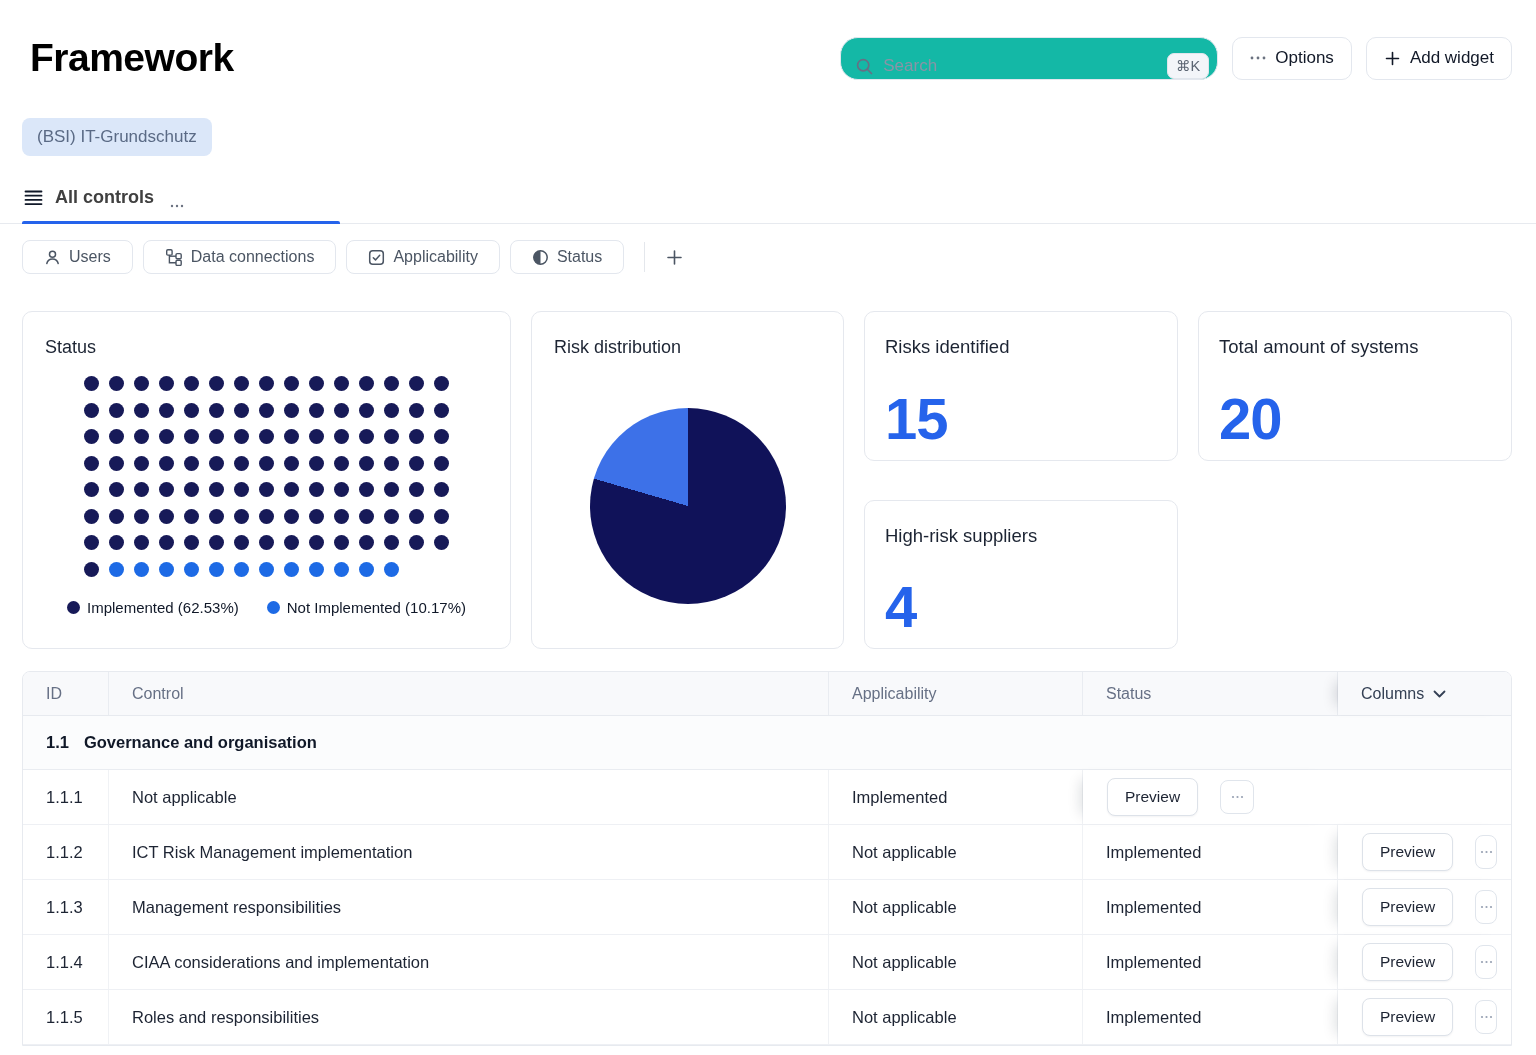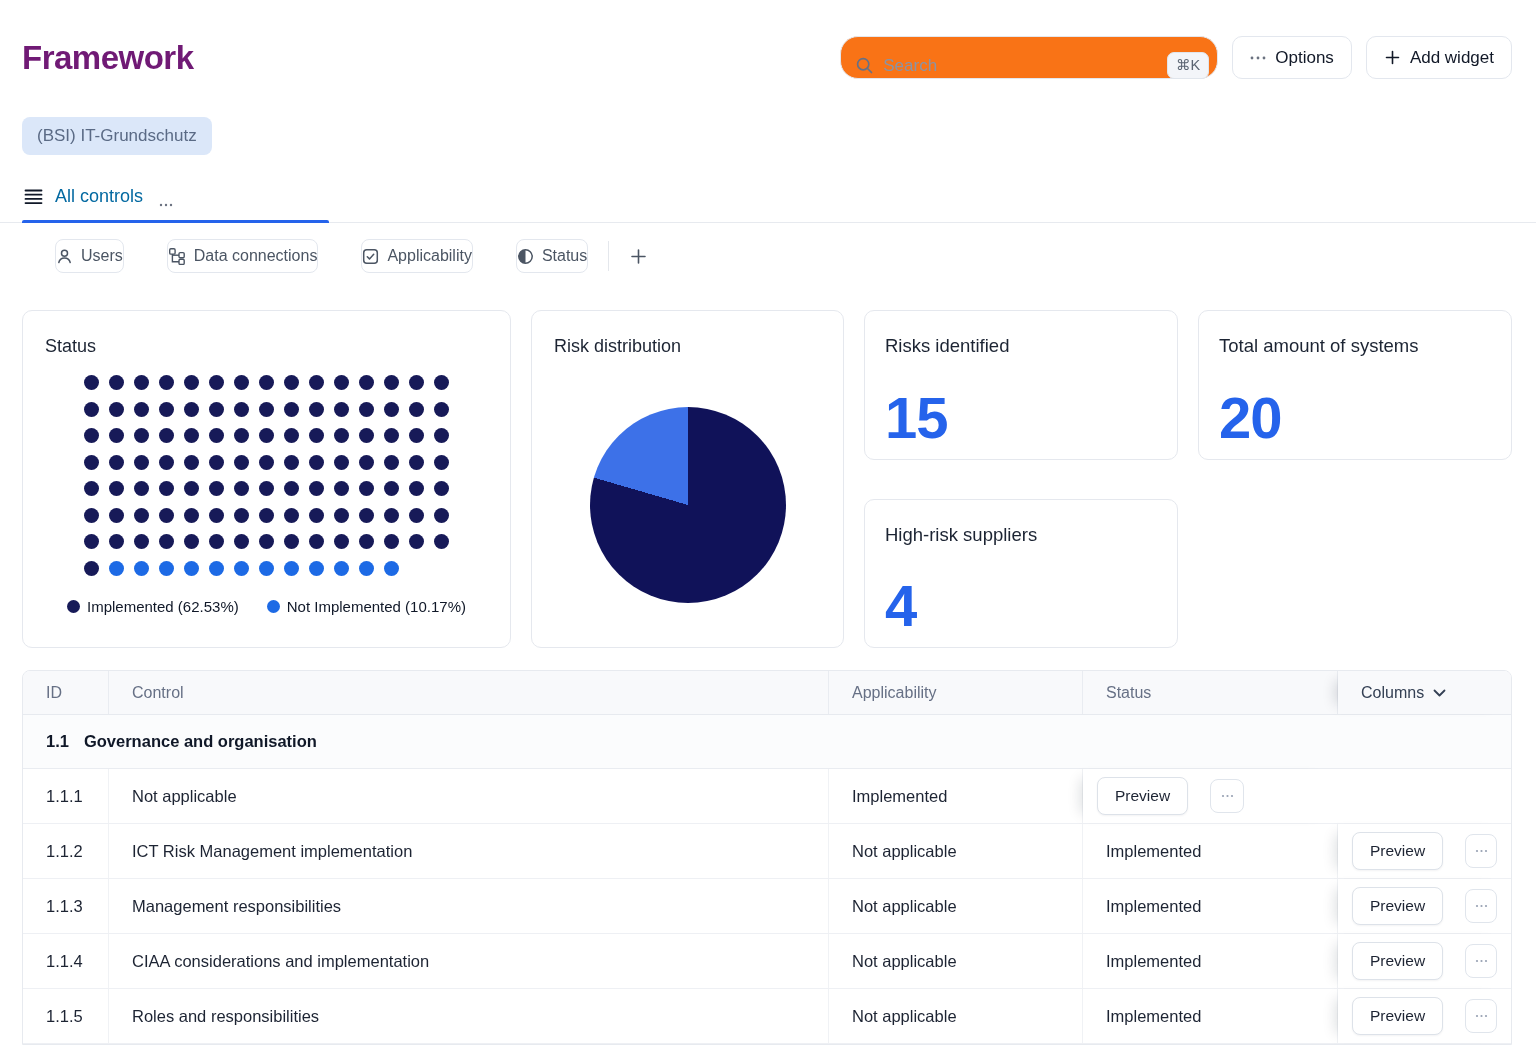--- a/index.html
+++ b/index.html
@@ -2,51 +2,51 @@
 <html><head>
 <meta charset="utf-8">
 <style>
   * { box-sizing: border-box; margin: 0; padding: 0; }
   html, body { width: 1536px; height: 1055px; overflow: hidden; background: #ffffff; }
   body { font-family: "Liberation Sans", "DejaVu Sans", sans-serif; color: #1d2433; }
   .page { width: 1536px; height: 1055px; padding: 36px 24px 0 22px; overflow: hidden; position: relative; }
 
   
   .topbar { display: flex; justify-content: space-between; align-items: center; }
-  .page-title { font-size: 33px; font-weight: 700; letter-spacing: -0.5px; color: #701a75; }
+  .page-title { font-size: 39px; font-weight: 700; letter-spacing: -0.5px; color: #000000; margin-left: 8px; }
   .topbar-right { display: flex; gap: 14px; align-items: center; }
-  .search { width: 378px; height: 43px; border: 1px solid #e3e7ee; background: #f97316; border-radius: 18px;
+  .search { width: 378px; height: 43px; border: 1px solid #e3e7ee; background: #14b8a6; border-radius: 18px;
             display: flex; align-items: center; padding: 16px 8px 0 14px; gap: 9px; }
   .search input { border: 0; outline: 0; background: transparent; flex: 1; font-size: 17px; color: #1d2433;
                   font-family: inherit; }
   .search input::placeholder { color: #8a94a6; }
   .kbd { border: 1px solid #e0e5ec; background: #f3f5f9; color: #5b6472; border-radius: 7px;
          font-size: 14.5px; padding: 5px 8px; line-height: 1; }
   .btn { display: flex; align-items: center; gap: 9px; height: 43px; padding: 0 17px;
          background: #fff; border: 1px solid #e3e7ee; border-radius: 10px; font-size: 17px; color: #111827;
          font-family: inherit; cursor: pointer; font-weight: 500; }
 
   
   .chip { display: inline-flex; align-items: center; margin-top: 38px; height: 38px; padding: 15px 15px;
           background: #dbe7f9; border-radius: 8px; color: #5a6a85; font-size: 17px; cursor: pointer; }
 
   
   .tabbar { margin: 31px -24px 0 -22px; padding: 0 24px 0 22px; border-bottom: 1px solid #e7eaef;
             display: flex; align-items: flex-end; }
   .tab { display: flex; align-items: center; gap: 12px; padding: 0 2px 15px 2px; position: relative; cursor: pointer; }
   .tab.active::after { content: ""; position: absolute; left: 0; right: -184px; bottom: -1px; height: 3px;
                        background: #2563eb; border-radius: 2px 2px 0 0; }
-  .tab-label { font-size: 18px; font-weight: 400; color: #0369a1; }
+  .tab-label { font-size: 18px; font-weight: 700; color: #404040; }
   .tab-more { border: 0; background: transparent; padding: 0 0 15px 14px; cursor: pointer; display: flex; }
 
   
   .filterbar { margin-top: 16px; display: flex; align-items: center; gap: 10px; }
-  .fchip { display: flex; align-items: center; gap: 8px; height: 34px; padding: 0 0;
+  .fchip { display: flex; align-items: center; gap: 8px; height: 34px; padding: 0 21px;
            border: 1px solid #e3e7ee; border-radius: 8px; background: #fff; color: #4b5563;
-           font-size: 16px; font-family: inherit; cursor: pointer; margin-left: 33px; }
+           font-size: 16px; font-family: inherit; cursor: pointer; }
   .fdivider { width: 1px; height: 30px; background: #e4e7ec; margin: 0 6px 0 10px; }
   .fadd { border: 0; background: transparent; cursor: pointer; display: flex; padding: 4px; }
 
   
   .cards { margin-top: 37px; display: flex; gap: 20px; height: 338px; }
   .card { background: #fff; border: 1px solid #e5e8ee; border-radius: 10px; }
   .card-title { font-size: 18px; font-weight: 500; color: #1c2433; }
   .card-status { width: 489px; padding: 25px 22px 0 22px; }
   .dotgrid { display: grid; justify-content: center; margin-top: 18px; }
   .dot { width: 15px; height: 15px; border-radius: 50%; }
@@ -69,21 +69,21 @@
   .th { font-size: 16px; color: #667085; font-weight: 400; border-right: 1px solid #e9ecf1; }
   .th:last-child { border-right: 0; }
   .th-actions { justify-content: flex-start; gap: 8px; cursor: pointer;
                 box-shadow: -12px 0 14px -10px rgba(16,24,40,.18); background: #f8f9fb; color: #344054; }
   .section-row { height: 54px; display: flex; align-items: center; gap: 15px; padding-left: 23px;
                  background: #fbfcfd; border-bottom: 1px solid #e9ecf1; }
   .section-id, .section-title { font-size: 16.5px; font-weight: 700; color: #101828; }
   .trow { height: 55px; border-bottom: 1px solid #eef0f4; background: #fff; cursor: pointer; }
   .td { font-size: 16.5px; color: #1d2433; border-right: 1px solid #f0f2f5; }
   .td:last-child { border-right: 0; }
-  .td-actions { gap: 22px; padding-left: 14px; box-shadow: -12px 0 14px -10px rgba(16,24,40,.15); background: #fff; }
+  .td-actions { gap: 22px; padding-left: 24px; box-shadow: -12px 0 14px -10px rgba(16,24,40,.15); background: #fff; }
   .preview-btn { height: 38px; padding: 0 17px; border: 1px solid #dde2e9; border-radius: 8px; background: #fff;
                  font-size: 15.5px; font-weight: 500; color: #1d2433; font-family: inherit; cursor: pointer;
                  box-shadow: 0 1px 2px rgba(16,24,40,.05); }
   .more-btn { width: 34px; height: 34px; border: 1px solid #e0e5ec; border-radius: 8px; background: #fff;
               display: flex; align-items: center; justify-content: center; cursor: pointer; }
   svg { display: block; }
 </style>
 </head>
 <body>
 

